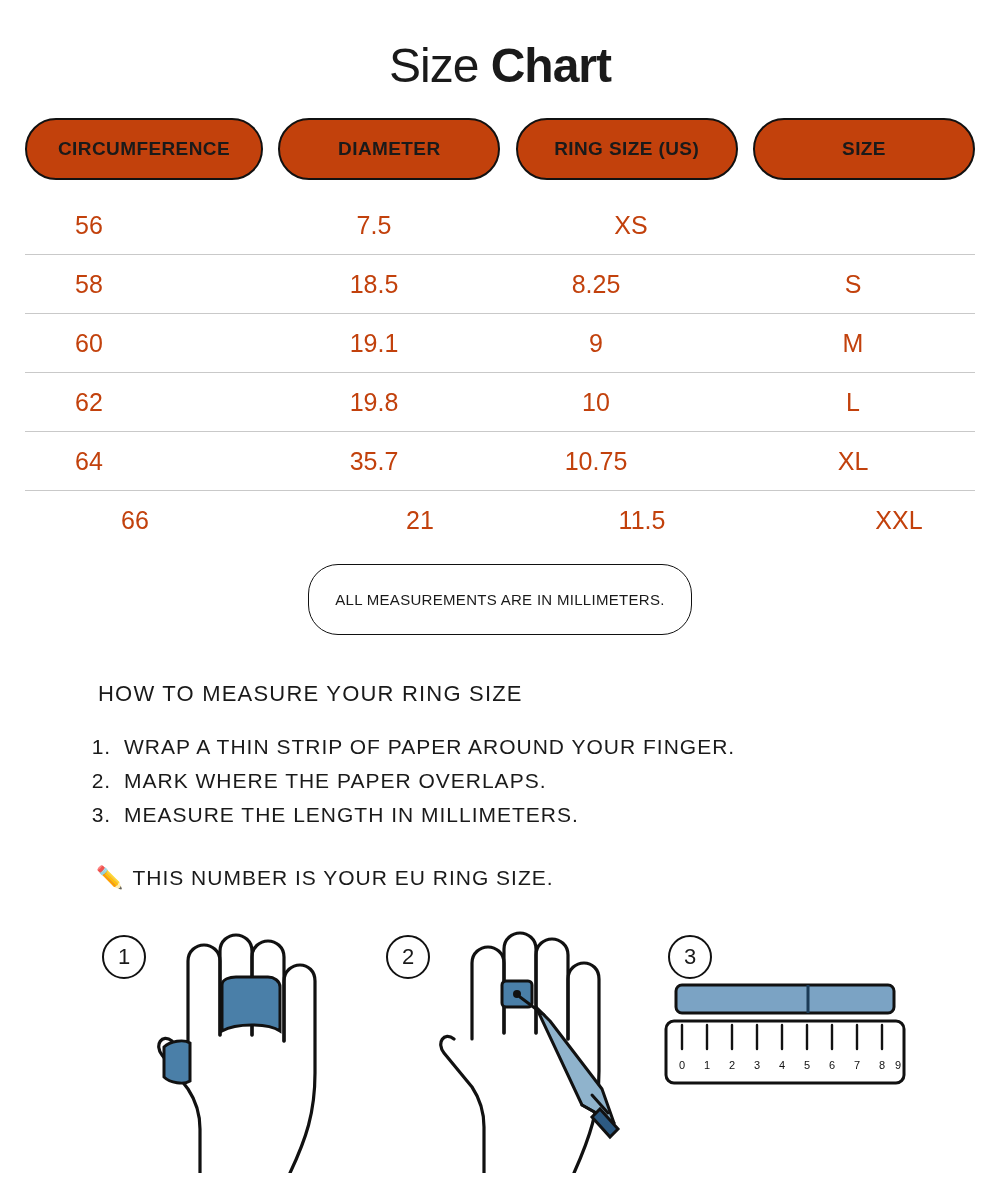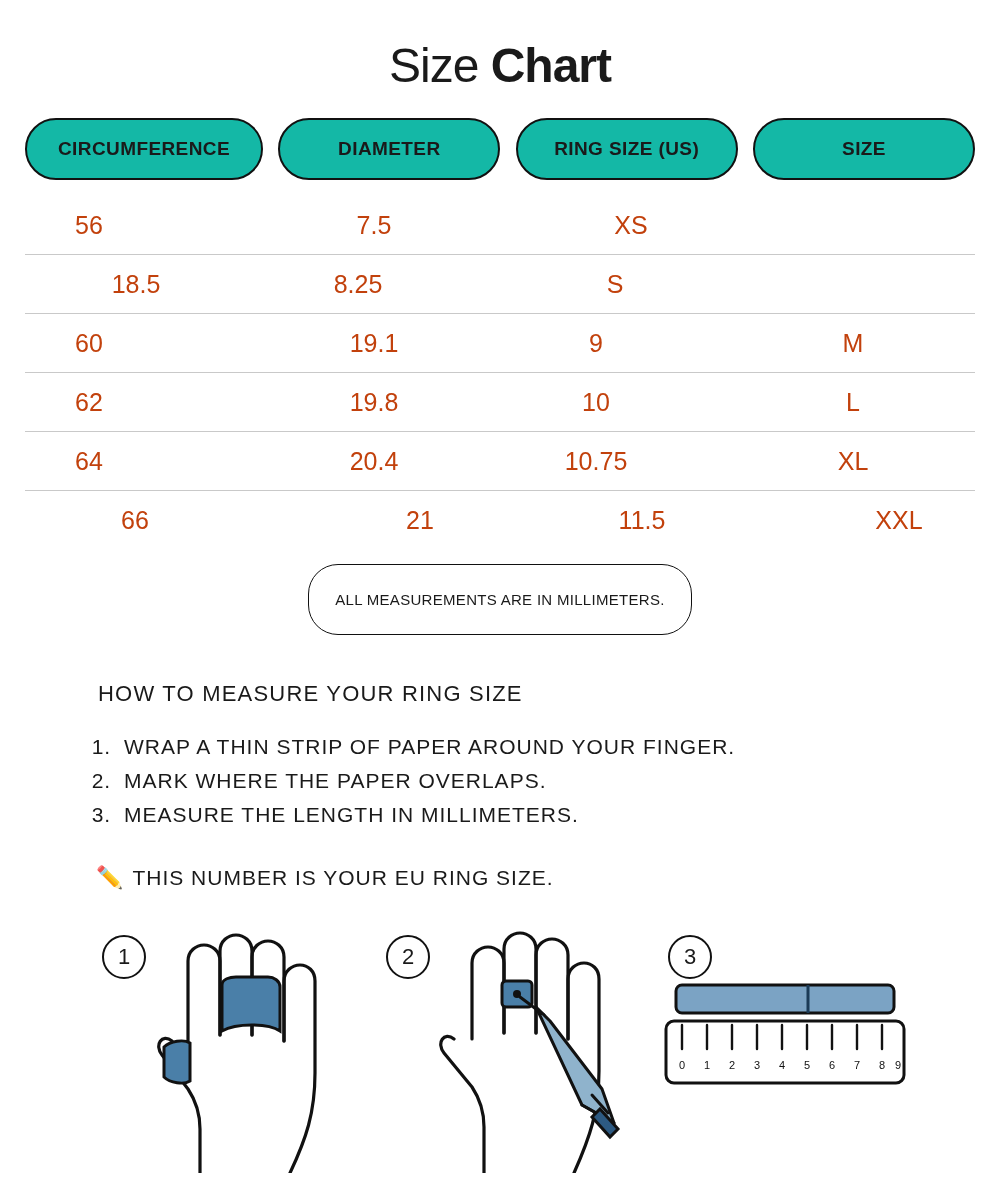--- a/index.html
+++ b/index.html
@@ -43,21 +43,21 @@
   .pill {
     border: 2px solid #111;
     border-radius: 40px;
     height: 62px;
     display: flex;
     align-items: center;
     justify-content: center;
     font-weight: 700;
     font-size: 19px;
     letter-spacing: 0.4px;
-    background: #14b8a6;
+    background: #c2410c;
   }
   .pill.c0 { width: 238px; }
   .pill.c1 { width: 222px; }
   .pill.c2 { width: 222px; }
   .pill.c3 { width: 222px; }
 
   .rows { margin-top: 16px; }
   .row {
     display: flex;
     align-items: center;
@@ -158,39 +158,40 @@
       <div class="pill c3">SIZE</div>
     </div>
 
     <div class="rows">
       <div class="row">
         <div class="cell c0">56</div>
         <div class="cell c2">7.5</div>
         <div class="cell c3">XS</div>
       </div>
       <div class="row">
+        <div class="cell c0">58</div>
         <div class="cell c1">18.5</div>
         <div class="cell c2">8.25</div>
         <div class="cell c3">S</div>
       </div>
       <div class="row">
         <div class="cell c0">60</div>
         <div class="cell c1">19.1</div>
         <div class="cell c2">9</div>
         <div class="cell c3">M</div>
       </div>
       <div class="row">
         <div class="cell c0">62</div>
         <div class="cell c1">19.8</div>
         <div class="cell c2">10</div>
         <div class="cell c3">L</div>
       </div>
       <div class="row">
         <div class="cell c0">64</div>
-        <div class="cell c1">20.4</div>
+        <div class="cell c1">35.7</div>
         <div class="cell c2">10.75</div>
         <div class="cell c3">XL</div>
       </div>
       <div class="row">
         <div class="cell c0">66</div>
         <div class="cell c1">21</div>
         <div class="cell c2">11.5</div>
         <div class="cell c3">XXL</div>
       </div>
     </div>

